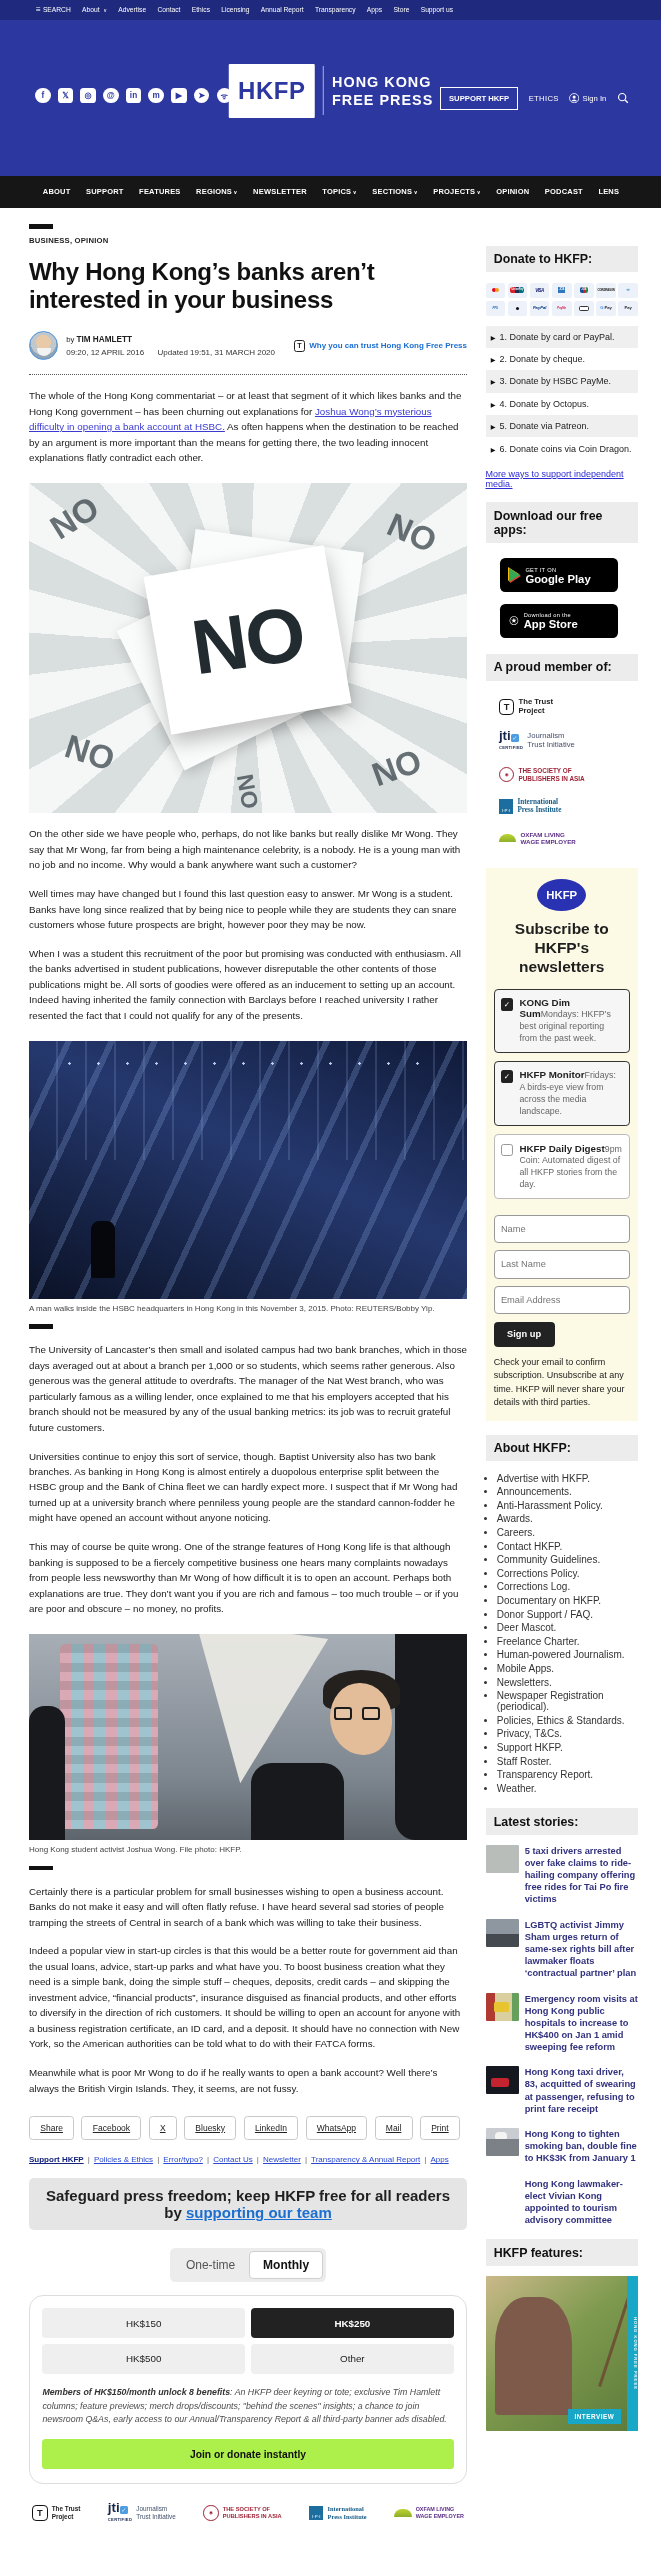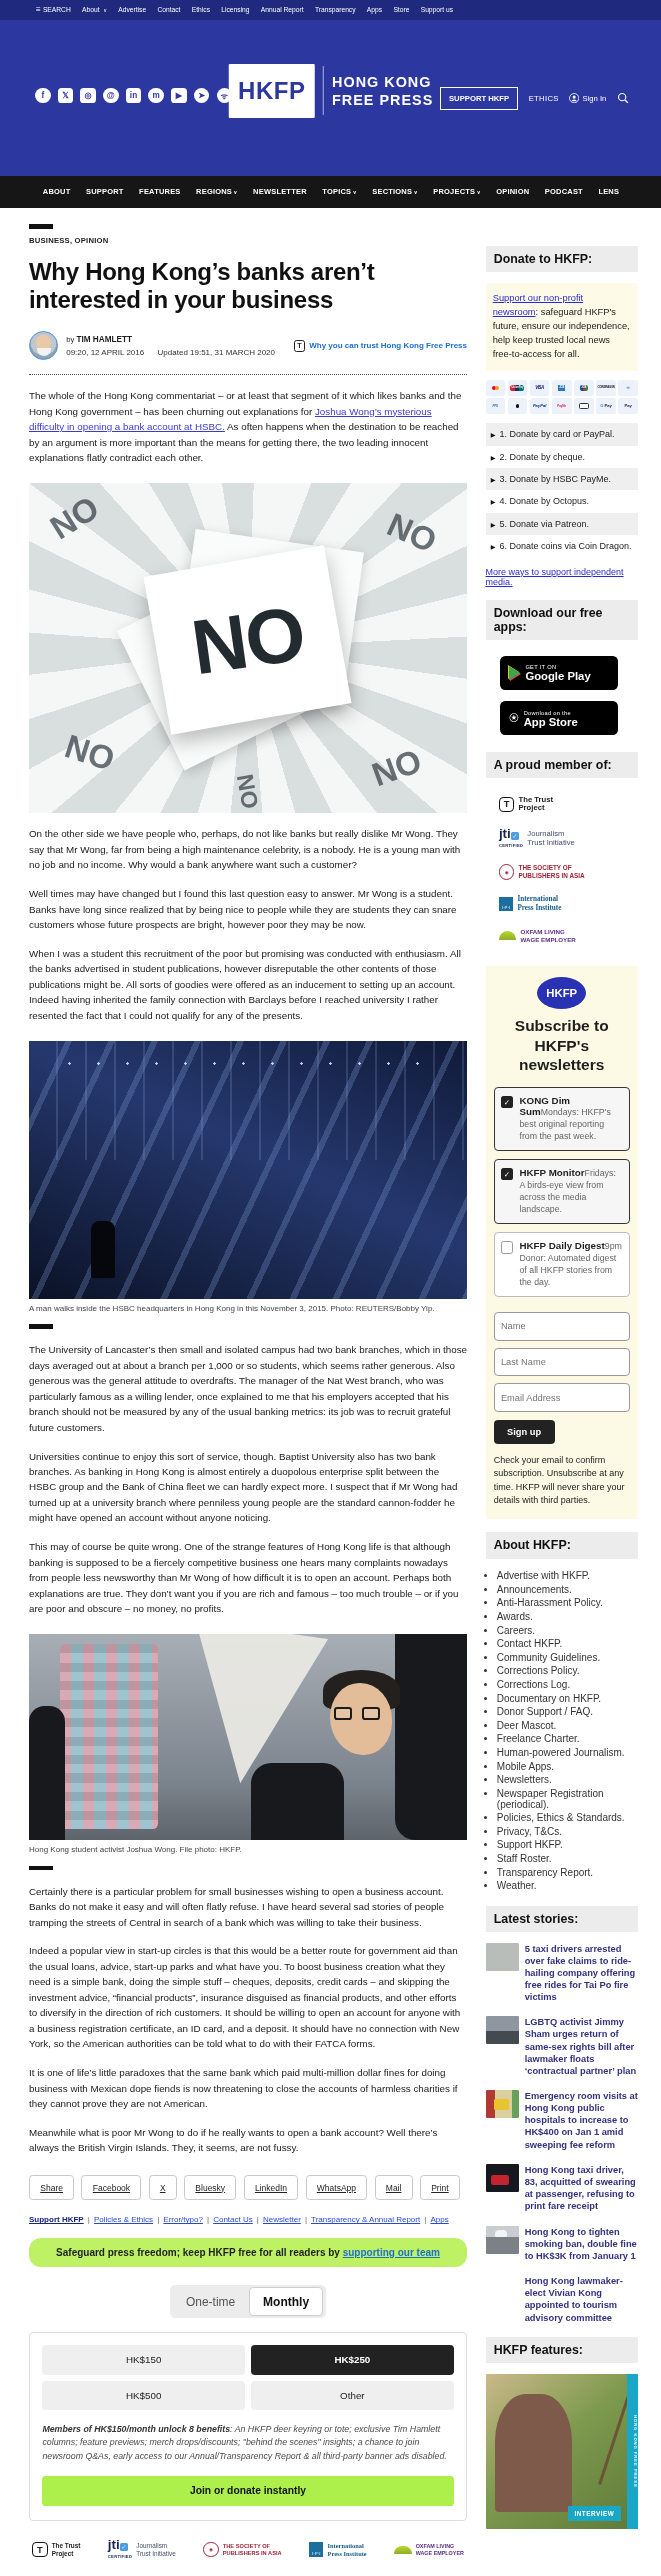--- a/index.html
+++ b/index.html
@@ -90,29 +90,29 @@
 
   
   .share-row { display:flex; gap:7.2px; margin:19.6px 0 15.5px; flex-wrap:wrap; }
   .share-btn { border:0.5px solid #c9c9c9; border-radius:3.6px; background:#fff; padding:6.2px 10.3px; font-size:8.5px; text-decoration:underline; color:#222; cursor:pointer; font-family:inherit; }
 
   .article-links { font-size:8px; color:#2a48cf; display:flex; flex-wrap:wrap; gap:4.1px; align-items:center; margin-bottom:13.4px; }
   .article-links .first { color:#16247d; font-weight:bold; text-decoration:underline; }
   .article-links a { text-decoration:underline; }
   .article-links .sep { color:#666; }
 
-  .support-banner { background:#bef264; padding:9.3px 12.4px; text-align:center; font-weight:bold; font-size:10px; border-radius:12px; margin-bottom:17.5px; }
+  .support-banner { background:#e5e5e5; padding:9.3px 12.4px; text-align:center; font-weight:bold; font-size:15px; border-radius:5px; margin-bottom:17.5px; }
   .support-banner a { color:#1c6fd1; text-decoration:underline; }
 
   
   .freq-pill { display:flex; justify-content:center; margin-bottom:13.4px; }
   .freq-pill .wrap { background:#ececec; border-radius:5.2px; padding:2.6px; display:flex; }
   .freq { padding:6.2px 13.4px; font-size:12px; color:#555; border:none; background:transparent; border-radius:4.1px; cursor:pointer; font-family:inherit; }
   .freq.active { background:#fff; border:0.5px solid #cfcfcf; font-weight:bold; color:#111; }
-  .donate-card { border:0.5px solid #ddd; border-radius:4px; padding:12.4px 12.4px 14.4px; margin-bottom:18.5px; }
+  .donate-card { border:0.5px solid #ddd; border-radius:14px; padding:12.4px 12.4px 14.4px; margin-bottom:18.5px; }
   .amounts { display:grid; grid-template-columns:1fr 1fr; gap:6.2px; margin-bottom:12.4px; }
   .amt { background:#efefef; border:none; border-radius:4.1px; padding:9.3px 0; font-size:9.8px; color:#222; cursor:pointer; font-family:inherit; }
   .amt.active { background:#222; color:#fff; font-weight:bold; }
   .benefits { font-style:italic; color:#4c4c4c; font-size:8.8px; line-height:1.55; margin-bottom:12.4px; }
   .benefits b { color:#333; }
   .cta { width:100%; background:#aef04b; border:none; border-radius:3.6px; padding:9.3px 0; font-size:10.3px; font-weight:bold; color:#111; cursor:pointer; font-family:inherit; }
 
   
   .member-row { display:flex; align-items:center; justify-content:space-between; margin:5.2px 3.1px 17.5px; }
   .mlogo { display:flex; align-items:center; gap:4.1px; }
@@ -360,21 +360,20 @@
             <div class="head"></div>
             <div class="gl l"></div>
             <div class="gl r"></div>
         </div>
         <figcaption>Hong Kong student activist Joshua Wong. File photo: HKFP.</figcaption>
       </figure>
       <div class="dash"></div>
 
       <p class="para">Certainly there is a particular problem for small businesses wishing to open a business account. Banks do not make it easy and will often flatly refuse. I have heard several sad stories of people tramping the streets of Central in search of a bank which was willing to take their business.</p>
       <p class="para">Indeed a popular view in start-up circles is that this would be a better route for government aid than the usual loans, advice, start-up parks and what have you. To boost business creation what they need is a simple bank, doing the simple stuff – cheques, deposits, credit cards – and skipping the investment advice, “financial products”, insurance disguised as financial products, and other efforts to diversify in the direction of rich customers. It should be willing to open an account for anyone with a business registration certificate, an ID card, and a deposit. It should have no connection with New York, so the American authorities can be told what to do with their FATCA forms.</p>
-      <p class="para">It is one of life’s little paradoxes that the same bank which paid multi-million dollar fines for doing business with Mexican dope fiends is now threatening to close the accounts of harmless charities if they cannot prove they are not American.</p>
       <p class="para">Meanwhile what is poor Mr Wong to do if he really wants to open a bank account? Well there’s always the British Virgin Islands. They, it seems, are not fussy.</p>
 
       <div class="share-row">
         <button class="share-btn">Share</button>
         <button class="share-btn">Facebook</button>
         <button class="share-btn">X</button>
         <button class="share-btn">Bluesky</button>
         <button class="share-btn">LinkedIn</button>
         <button class="share-btn">WhatsApp</button>
         <button class="share-btn">Mail</button>
@@ -439,23 +438,20 @@
         <span class="mlogo">
             <span class="ox-hill"></span>
             <span class="ox-txt"><span>OXFAM LIVING</span><br><span>WAGE EMPLOYER</span></span>
           </span>
       </div>
 
     </div>
 
     <div class="sidebar">
       <div class="sb-head">Donate to HKFP:</div>
-      <div class="sb-yellow">
-        <a>Support our non-profit newsroom</a><span>: safeguard HKFP's future, ensure our independence, help keep trusted local news free-to-access for all.</span>
-      </div>
       <div class="sb-paygrid">
         <span class="pay pay-mastercard">
             <span class="mc-c">
               <i></i>
               <i></i>
             </span>
           </span>
         <span class="pay pay-unionpay">
             <span class="pl">UnionPay</span>
           </span>
@@ -548,21 +544,21 @@
         <div class="nl-opt">
           <span class="nl-cb">✓</span>
           <span><span class="nl-name">KONG Dim Sum</span><span class="nl-desc">Mondays: HKFP's best original reporting from the past week.</span></span>
         </div>
         <div class="nl-opt">
           <span class="nl-cb">✓</span>
           <span><span class="nl-name">HKFP Monitor</span><span class="nl-desc">Fridays: A birds-eye view from across the media landscape.</span></span>
         </div>
         <div class="nl-opt off">
           <span class="nl-cb empty"></span>
-          <span><span class="nl-name">HKFP Daily Digest</span><span class="nl-desc">9pm Donor: Automated digest of all HKFP stories from the day.</span></span>
+          <span><span class="nl-name">HKFP Daily Digest</span><span class="nl-desc">9pm Coin: Automated digest of all HKFP stories from the day.</span></span>
         </div>
         <input class="nl-input" placeholder="Name" style="">
         <input class="nl-input" placeholder="Last Name" style="">
         <input class="nl-input" placeholder="Email Address" style="">
         <button class="nl-btn">Sign up</button>
         <p class="nl-note">Check your email to confirm subscription. Unsubscribe at any time. HKFP will never share your details with third parties.</p>
       </div>
 
       <div class="sb-head">About HKFP:</div>
       <ul class="sb-about">

